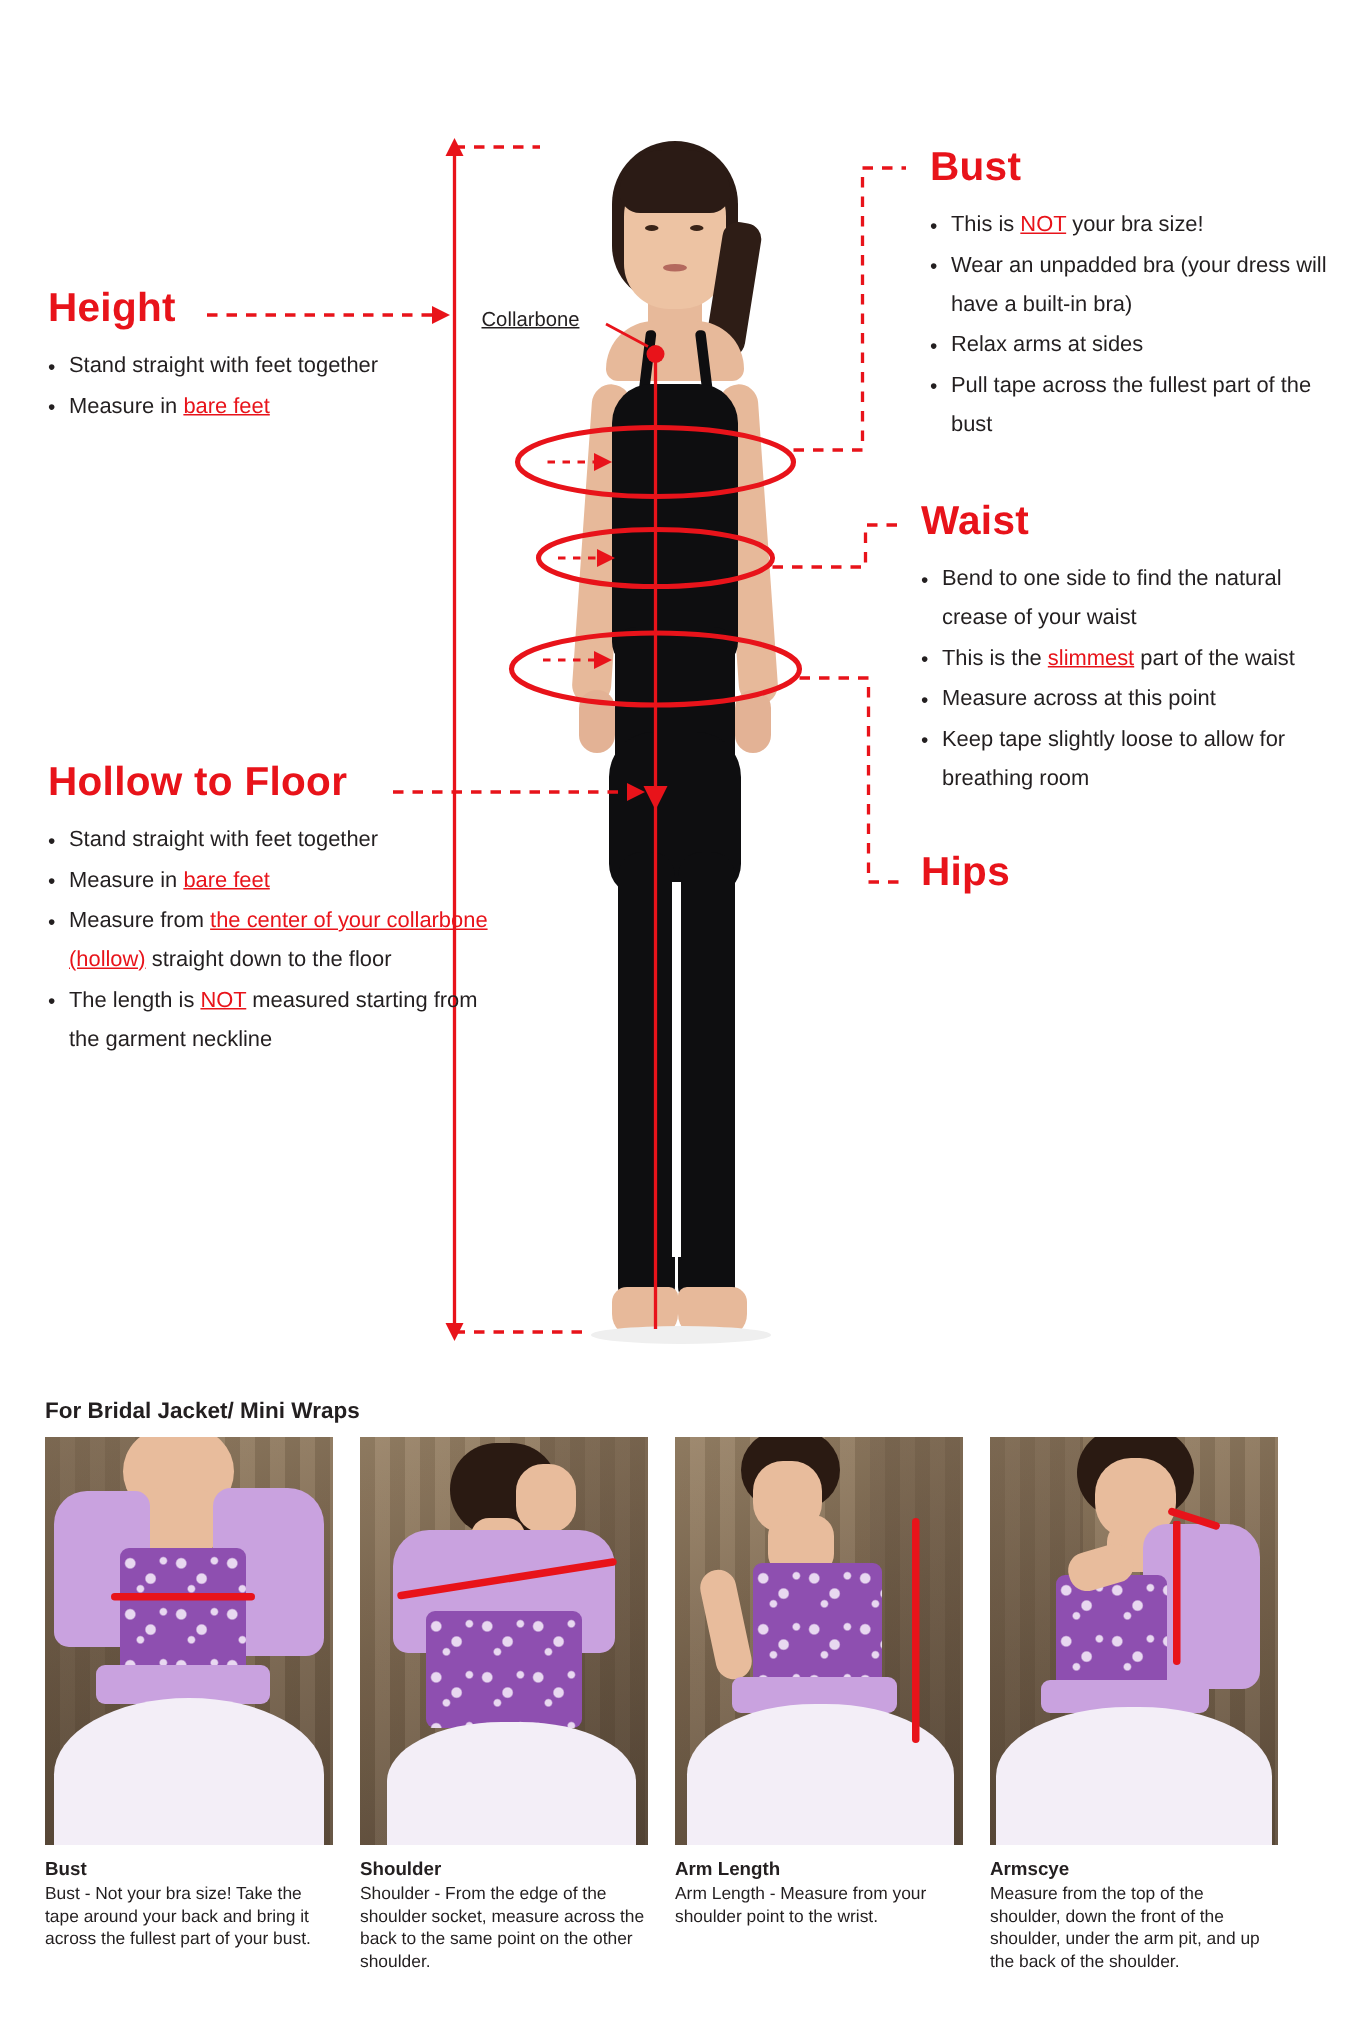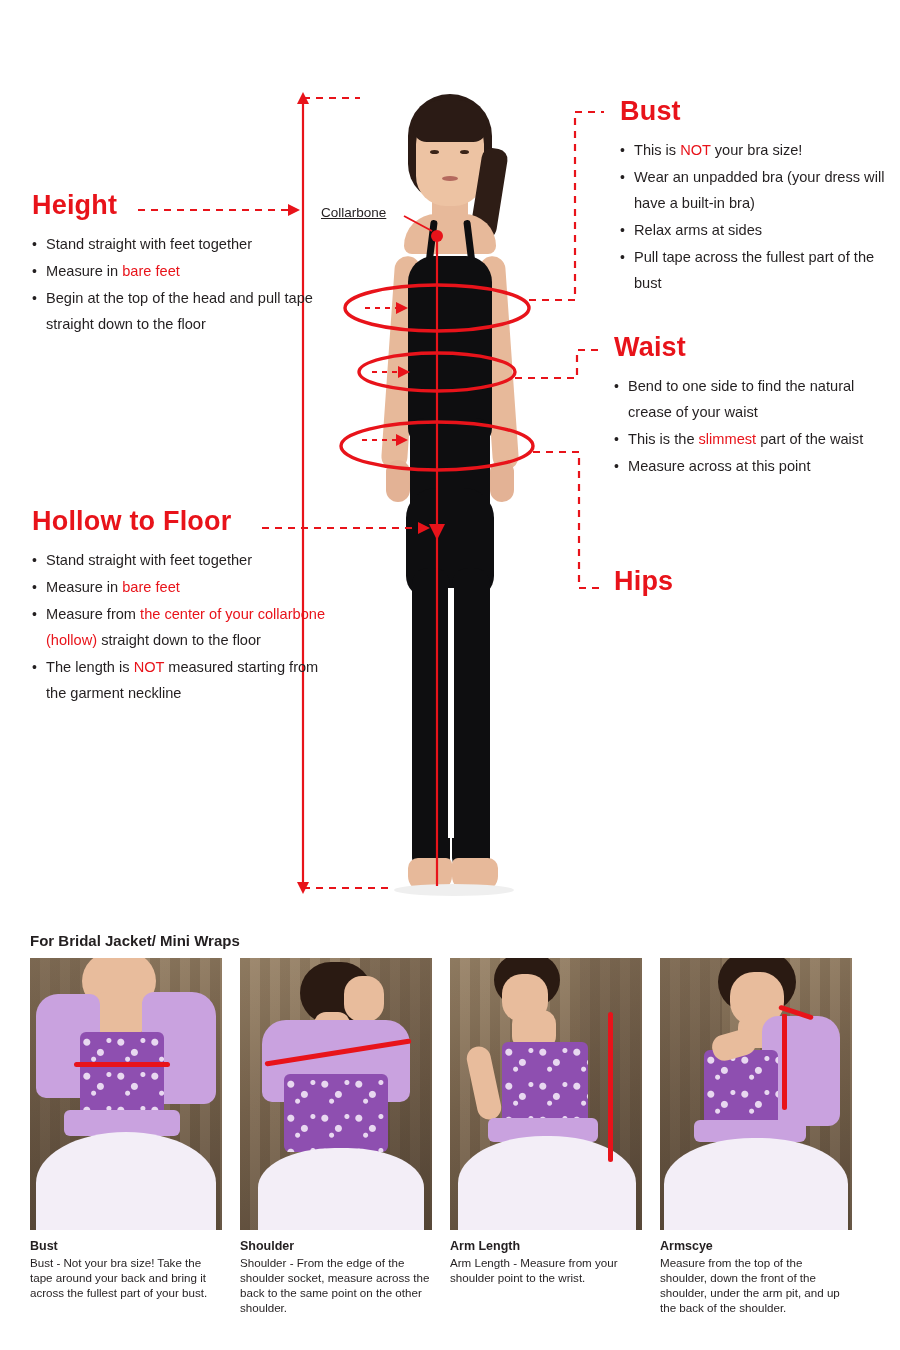--- a/index.html
+++ b/index.html
@@ -112,21 +112,21 @@
     padding-left:14px;
     position:relative;
     margin-bottom:1px;
   }
   .block li::before {
     content:"\2022";
     position:absolute; left:0; top:0;
     color:#231f20;
     font-size:14px;
   }
-  .hl { color:#e8131a; }
+  .hl { color:#e8131a;text-decoration:underline; }
   .collarbone-label {
     position:absolute;
     font-size:13.5px;
     color:#231f20;
     background:#ffffff;
     padding:0 3px;
   }
 
   .b-height { left:32px; top:190px; width:290px; }
   .b-hollow { left:32px; top:506px; width:300px; }
@@ -259,21 +259,20 @@
       </g>
     </svg>
 
     <div class="collarbone-label" style="left:318px; top:205px;text-decoration:underline;">Collarbone</div>
 
     <div class="block b-height">
       <h2>Height</h2>
       <ul>
           <li>Stand straight with feet together</li>
           <li>Measure in <span class="hl">bare feet</span></li>
-          <li>Begin at the top of the head and pull tape straight down to the floor</li>
         </ul>
     </div>
 
     <div class="block b-hollow">
       <h2>Hollow to Floor</h2>
       <ul>
           <li>Stand straight with feet together</li>
           <li>Measure in <span class="hl">bare feet</span></li>
           <li>Measure from <span class="hl">the center of your collarbone (hollow)</span> straight down to the floor</li>
           <li>The length is <span class="hl">NOT</span> measured starting from the garment neckline</li>
@@ -289,20 +288,21 @@
           <li>Pull tape across the fullest part of the bust</li>
         </ul>
     </div>
 
     <div class="block b-waist">
       <h2>Waist</h2>
       <ul>
           <li>Bend to one side to find the natural crease of your waist</li>
           <li>This is the <span class="hl">slimmest</span> part of the waist</li>
           <li>Measure across at this point</li>
+          <li>Keep tape slightly loose to allow for breathing room</li>
         </ul>
     </div>
 
     <div class="block b-hips">
       <h2>Hips</h2>
     </div>
   </div>
 
   <div class="bottom">
     <div class="bottom-title">For Bridal Jacket/ Mini Wraps</div>

